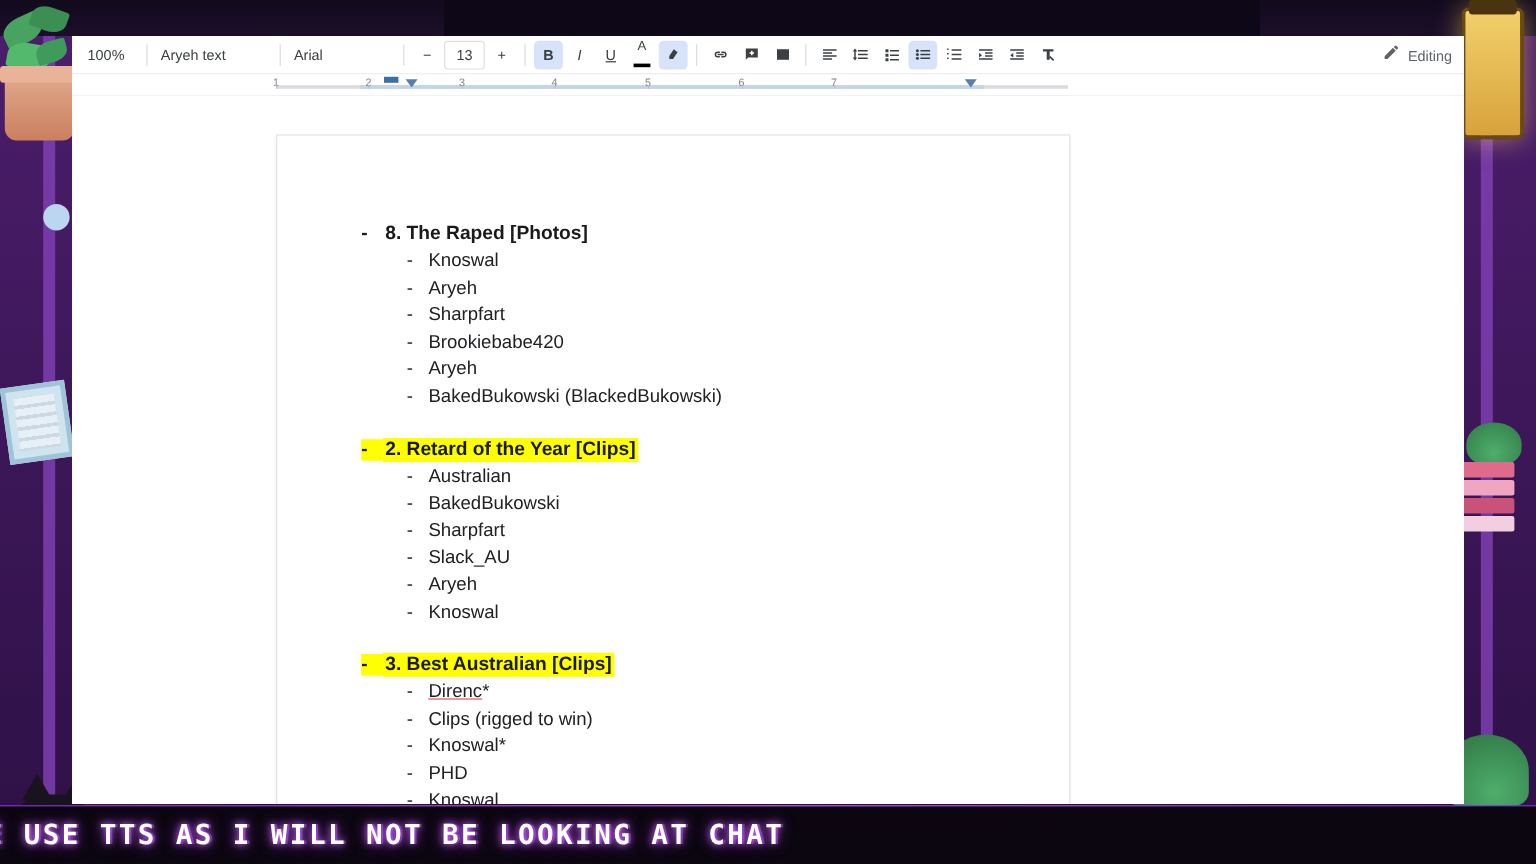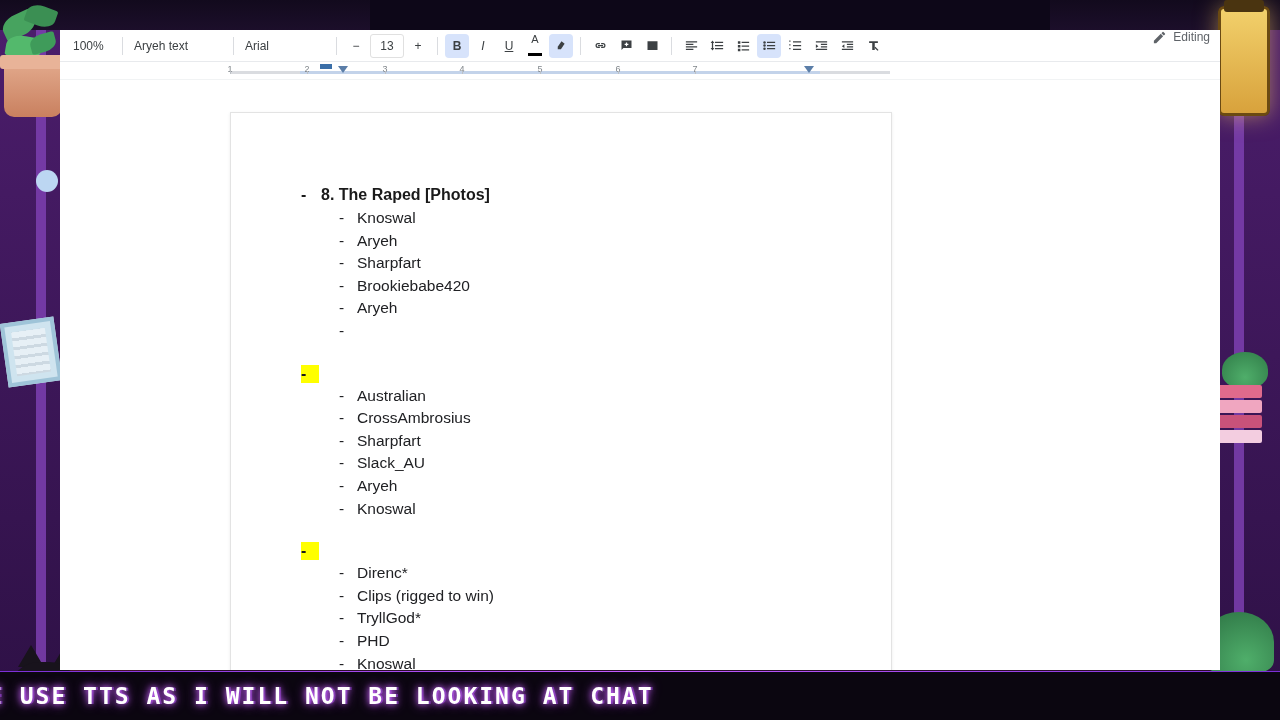--- a/index.html
+++ b/index.html
@@ -133,21 +133,21 @@
   .tb-style { width: 96px; justify-content: flex-start; }
   .tb-font { width: 88px; justify-content: flex-start; }
   .tb-size { width: 34px; justify-content: center; border:1px solid #e0e0e0; border-radius:3px; }
   .tb-bold { font-weight: bold; background: #d7e3fb; }
   .tb-ital { font-style: italic; }
   .tb-und { text-decoration: underline; }
   .tb-active { background: #d7e3fb; }
   .tb-colorbar { width: 14px; height: 3px; background: #000; margin-top: 9px; }
   .tb-right {
     position: absolute; right: 10px; top: 0; height: 24px;
-    display: flex; align-items: flex-start; gap: 6px; color: #5f6368; font-size: 12px;
+    display: flex; align-items: flex-end; gap: 6px; color: #5f6368; font-size: 12px;
   }
   .svgicon { width: 15px; height: 15px; fill: #3c4043; }
 
   
   .ruler {
     position: relative; height: 18px; background: #ffffff;
     border-bottom: 1px solid #f1f3f4;
   }
   .ruler-track {
     position: absolute; left: 170px; top: 4px; width: 660px; height: 10px;
@@ -192,21 +192,21 @@
   .cat-heading .dash { width: 18px; color: #1a1a1a; font-weight: bold; }
   .cat-heading .htext { padding: 1px 2px; }
   .hl-yellow { background: #ffff00; }
   .sub-list { margin: 0 0 22px 0; }
   .sub-item {
     display: flex; align-items: baseline;
     font-size: 15.5px; color: #202124; line-height: 22.6px;
   }
   .sub-item .dash { width: 18px; margin-left: 38px; color: #202124; }
   .underline-red {
-    text-decoration-color: #e05555;
+    text-decoration: underline; text-decoration-color: #e05555;
     text-decoration-style: solid;
   }
   .group-first { margin-top: 0; }
 
   
   .caption-bar {
     position: absolute; left: 0; bottom: 0; width: 1280px; height: 48px;
     background: #0b0610;
     display: flex; align-items: center;
     padding-left: 0px;
@@ -411,66 +411,69 @@
               <div class="sub-item">
                 <span class="dash">-</span>
                 <span>Brookiebabe420</span>
               </div>
               <div class="sub-item">
                 <span class="dash">-</span>
                 <span>Aryeh</span>
               </div>
               <div class="sub-item">
                 <span class="dash">-</span>
+                <span>BakedBukowski (BlackedBukowski)</span>
               </div>
             </div>
             <div class="cat-heading">
               <span class="dash hl-yellow">-</span>
+              <span class="htext hl-yellow">2. Retard of the Year [Clips]</span>
             </div>
             <div class="sub-list">
               <div class="sub-item">
                 <span class="dash">-</span>
                 <span>Australian</span>
               </div>
               <div class="sub-item">
                 <span class="dash">-</span>
-                <span>CrossAmbrosius</span>
+                <span>BakedBukowski</span>
               </div>
               <div class="sub-item">
                 <span class="dash">-</span>
                 <span>Sharpfart</span>
               </div>
               <div class="sub-item">
                 <span class="dash">-</span>
                 <span>Slack_AU</span>
               </div>
               <div class="sub-item">
                 <span class="dash">-</span>
                 <span>Aryeh</span>
               </div>
               <div class="sub-item">
                 <span class="dash">-</span>
                 <span>Knoswal</span>
               </div>
             </div>
             <div class="cat-heading">
               <span class="dash hl-yellow">-</span>
+              <span class="htext hl-yellow">3. Best Australian [Clips]</span>
             </div>
             <div class="sub-list">
               <div class="sub-item">
                 <span class="dash">-</span>
                 <span><span class="underline-red">Direnc</span>*</span>
               </div>
               <div class="sub-item">
                 <span class="dash">-</span>
                 <span>Clips (rigged to win)</span>
               </div>
               <div class="sub-item">
                 <span class="dash">-</span>
-                <span>TryllGod*</span>
+                <span>Knoswal*</span>
               </div>
               <div class="sub-item">
                 <span class="dash">-</span>
                 <span>PHD</span>
               </div>
               <div class="sub-item">
                 <span class="dash">-</span>
                 <span>Knoswal</span>
               </div>
             </div>

